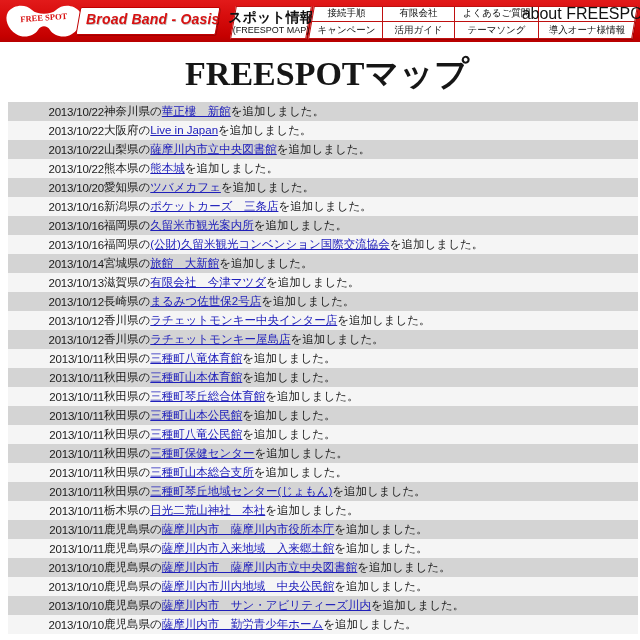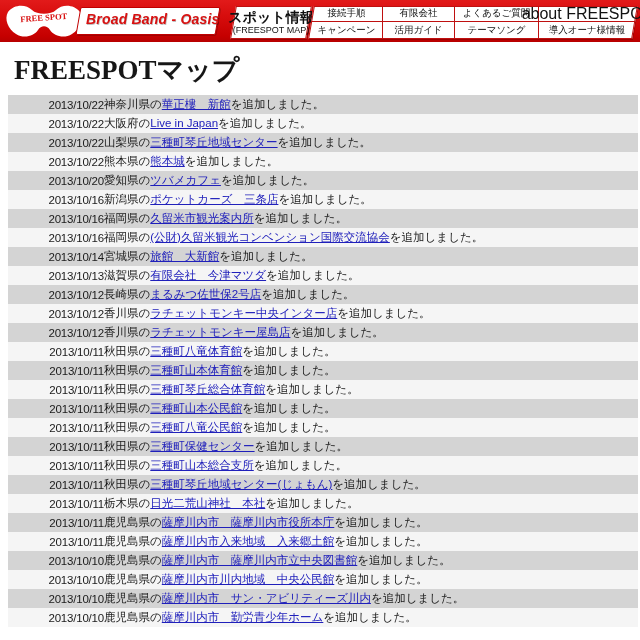--- a/index.html
+++ b/index.html
@@ -122,24 +122,25 @@
     cursor: pointer;
   }
   .navcell.last { border-right: none; }
   .navcell.row1 { border-bottom: 1px solid #bf1010; }
   .navcell.en { font-size: 16px; }
 
   
   .page-title {
     margin: 12px 0 0 14px;
     font-family: "Liberation Serif", "DejaVu Serif", serif;
-    font-size: 27px;
+    font-size: 34px;
     color: #161616;
     letter-spacing: 0px;
     line-height: 1;
+    text-align: center;
   }
 
   
   .table-wrap {
     margin-top: 11px;
     padding-left: 8px;
     padding-right: 2px;
   }
   table.updates {
     width: 630px;
@@ -217,21 +218,21 @@
         <tr class="odd">
           <td class="date">2013/10/22</td>
           <td class="desc"><span>神奈川県の</span><a>華正樓　新館</a><span>を追加しました。</span></td>
         </tr>
         <tr class="even">
           <td class="date">2013/10/22</td>
           <td class="desc"><span>大阪府の</span><a>Live in Japan</a><span>を追加しました。</span></td>
         </tr>
         <tr class="odd">
           <td class="date">2013/10/22</td>
-          <td class="desc"><span>山梨県の</span><a>三種町琴丘地域センター</a><span>を追加しました。</span></td>
+          <td class="desc"><span>山梨県の</span><a>薩摩川内市立中央図書館</a><span>を追加しました。</span></td>
         </tr>
         <tr class="even">
           <td class="date">2013/10/22</td>
           <td class="desc"><span>熊本県の</span><a>熊本城</a><span>を追加しました。</span></td>
         </tr>
         <tr class="odd">
           <td class="date">2013/10/20</td>
           <td class="desc"><span>愛知県の</span><a>ツバメカフェ</a><span>を追加しました。</span></td>
         </tr>
         <tr class="even">

